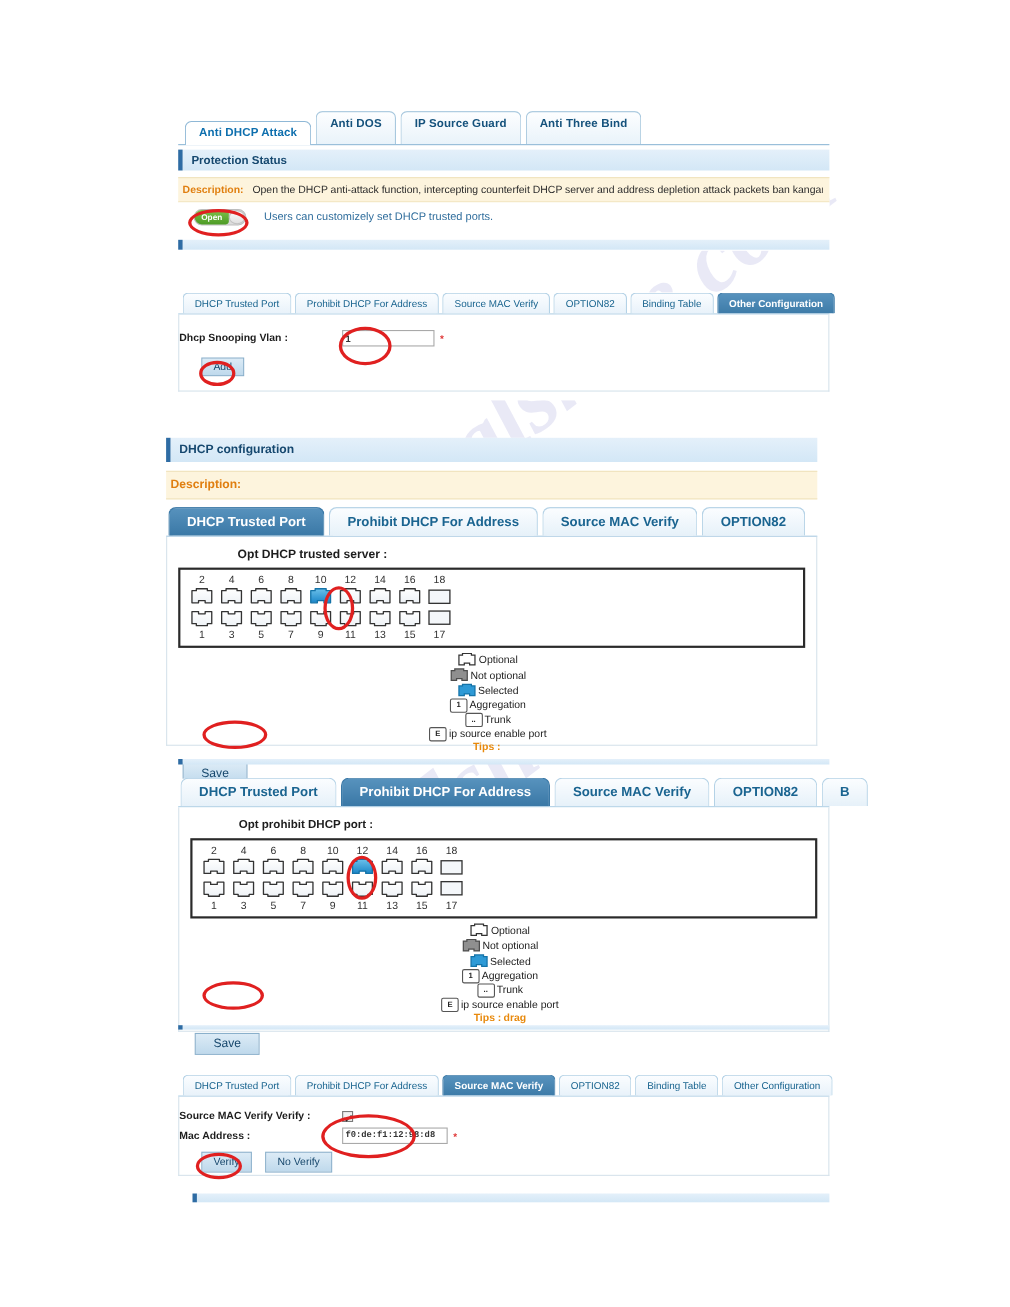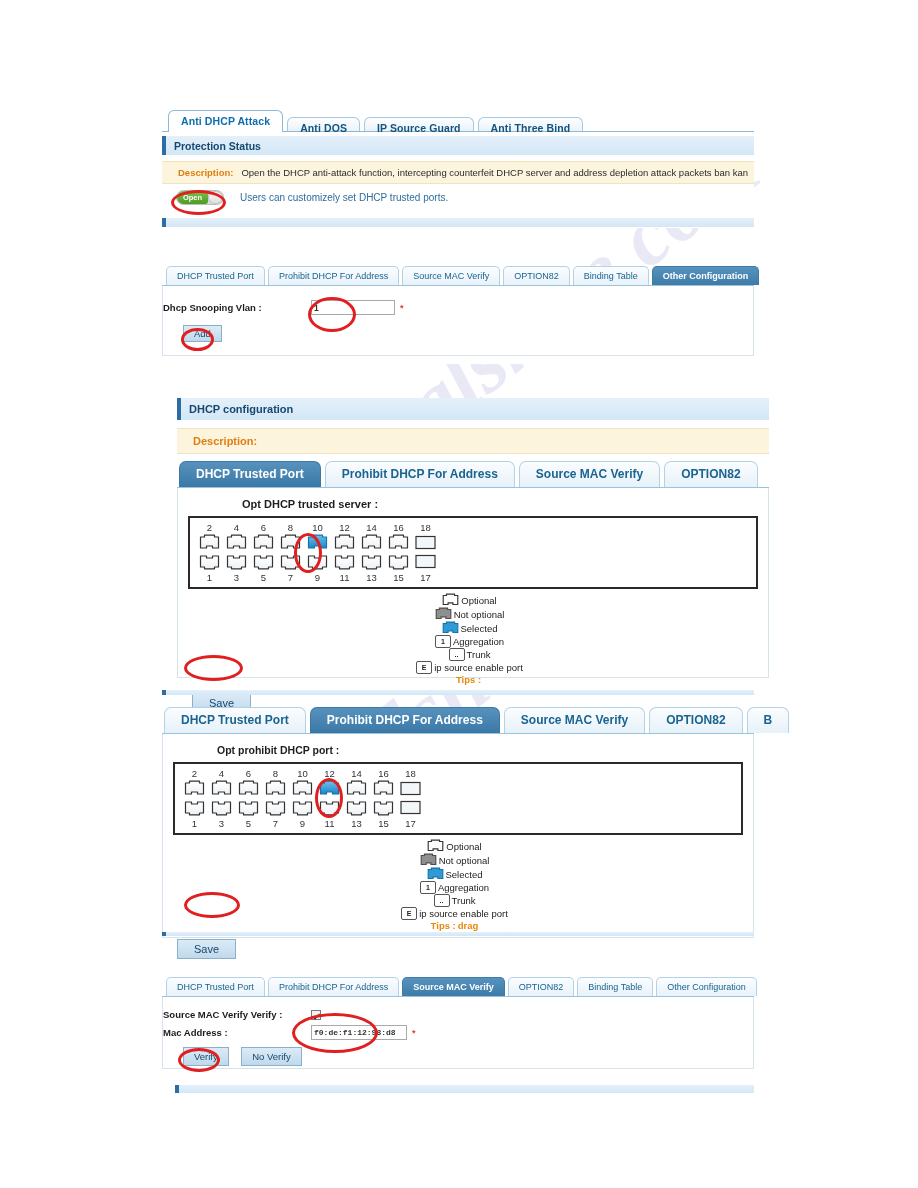--- a/index.html
+++ b/index.html
@@ -42,21 +42,21 @@
   
   .toptabs {
     display: flex;
     align-items: flex-end;
     height: 22px;
     border-bottom: 1px solid #8fb8d6;
     background: #fff;
     padding-left: 6px;
   }
   .toptab {
-    height: 14px;
+    height: 30px;
     line-height: 20px;
     padding: 0 12px;
     margin-right: 4px;
     border: 1px solid #a8c8de;
     border-bottom: none;
     border-radius: 6px 6px 0 0;
     background: linear-gradient(to bottom, #fdfeff 0%, #e9f3fa 100%);
     color: #15527c;
     font-size: 10.5px;
     font-weight: bold;
@@ -85,21 +85,21 @@
     color: #16486f;
   }
 
   
   .descstrip {
     display: flex;
     align-items: flex-start;
     background: #fdf4dd;
     border-top: 1px solid #f0e3bd;
     border-bottom: 1px solid #f0e3bd;
-    padding: 4px 6px 4px 16px;
+    padding: 4px 6px 4px 4px;
     font-size: 9.5px;
     color: #2b2b2b;
     line-height: 13px;
     overflow: hidden;
     white-space: nowrap;
   }
   .desclabel {
     color: #e07f10;
     font-weight: bold;
     margin-right: 8px;
@@ -398,21 +398,21 @@
         <span class="formlabel" style="width:148px;">Dhcp Snooping Vlan :</span>
         <span class="textinput" style="width:84px; font-family:'Liberation Sans',sans-serif; font-size:8.5px;">1</span>
         <span class="reqstar">*</span>
       </div>
       <div style="padding-left:20px; margin-top:8px;">
         <span class="btn" style="padding:2px 10px;">Add</span>
       </div>
     </div>
   </div>
 
-  <div class="panel" id="block3" style="left:177px; top:398px; width:592px; height:292px;">
+  <div class="panel" id="block3" style="left:151px; top:398px; width:592px; height:292px;">
 
     <div class="sectionbar" style="height:22px;">
       <span style="font-size:11px;">DHCP configuration</span>
     </div>
 
     <div class="descstrip" style="margin-top:8px; height:26px; align-items:center;">
       <span class="desclabel" style="font-size:11px;">Description:</span>
     </div>
 
     <div class="bigtabs" id="bigtabs1" style="margin-top:6px;">

